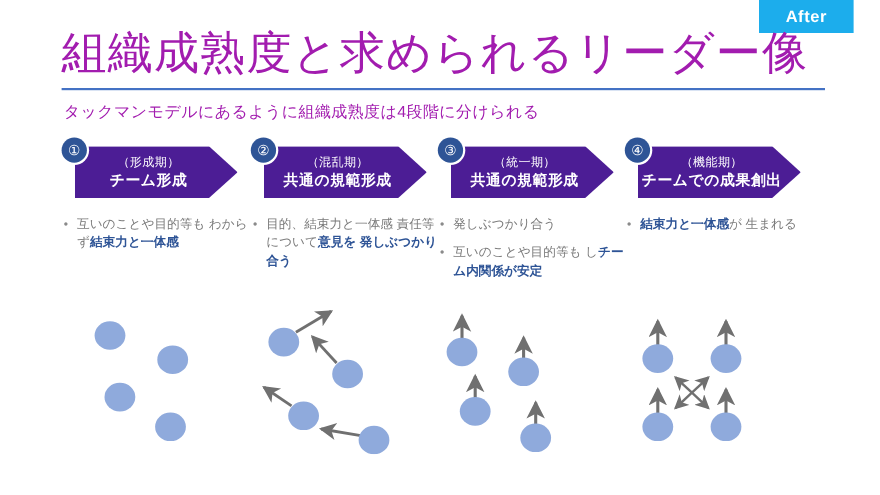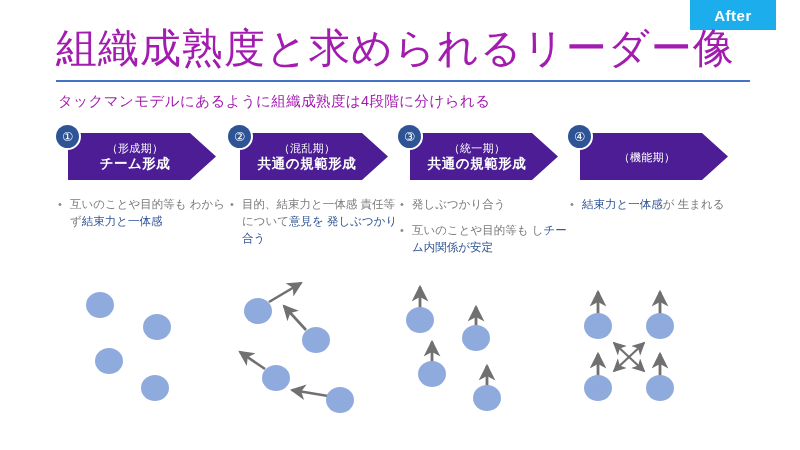--- a/index.html
+++ b/index.html
@@ -65,21 +65,21 @@
   }
 
   
   .bullets{
     position:absolute;left:2px;top:196px;width:168px;
     font-size:11.5px;line-height:17px;color:#7a7a7a;
   }
   .bullet{display:flex;margin-bottom:9px;}
   .bullet .dot{width:12px;flex:0 0 12px;color:#8a8a8a;font-size:11px;line-height:17px;}
   .bullet .btxt{flex:1;}
-  .hl{color:#2E5496;font-weight:normal;margin-top:33px;}
+  .hl{color:#2E5496;font-weight:bold;margin-top:33px;}
 
   
   .diagram{position:absolute;left:0px;top:278px;width:172px;height:135px;}
   .diagram svg{display:block;width:172px;height:135px;}
 </style>
 </head>
 <body>
 
 <div id="slide">
 
@@ -186,20 +186,21 @@
             <ellipse cx="89" cy="120" rx="14" ry="13" fill="#8FAADC"></ellipse>
           </g>
         </svg>
       </div>
     </div>
 
     <div class="stage s4">
       <div class="num-circle">④</div>
       <div class="chevron">
         <span class="chev-sub">（機能期）</span>
+        <span class="chev-main">チームでの成果創出</span>
       </div>
       <div class="bullets">
         <div class="bullet">
           <span class="dot">•</span>
           <span class="btxt"><span></span><span class="hl">結束力と一体感</span><span>が 生まれる</span></span>
         </div>
       </div>
       <div class="diagram">
         <svg viewBox="0 0 172 135">
           <defs>

